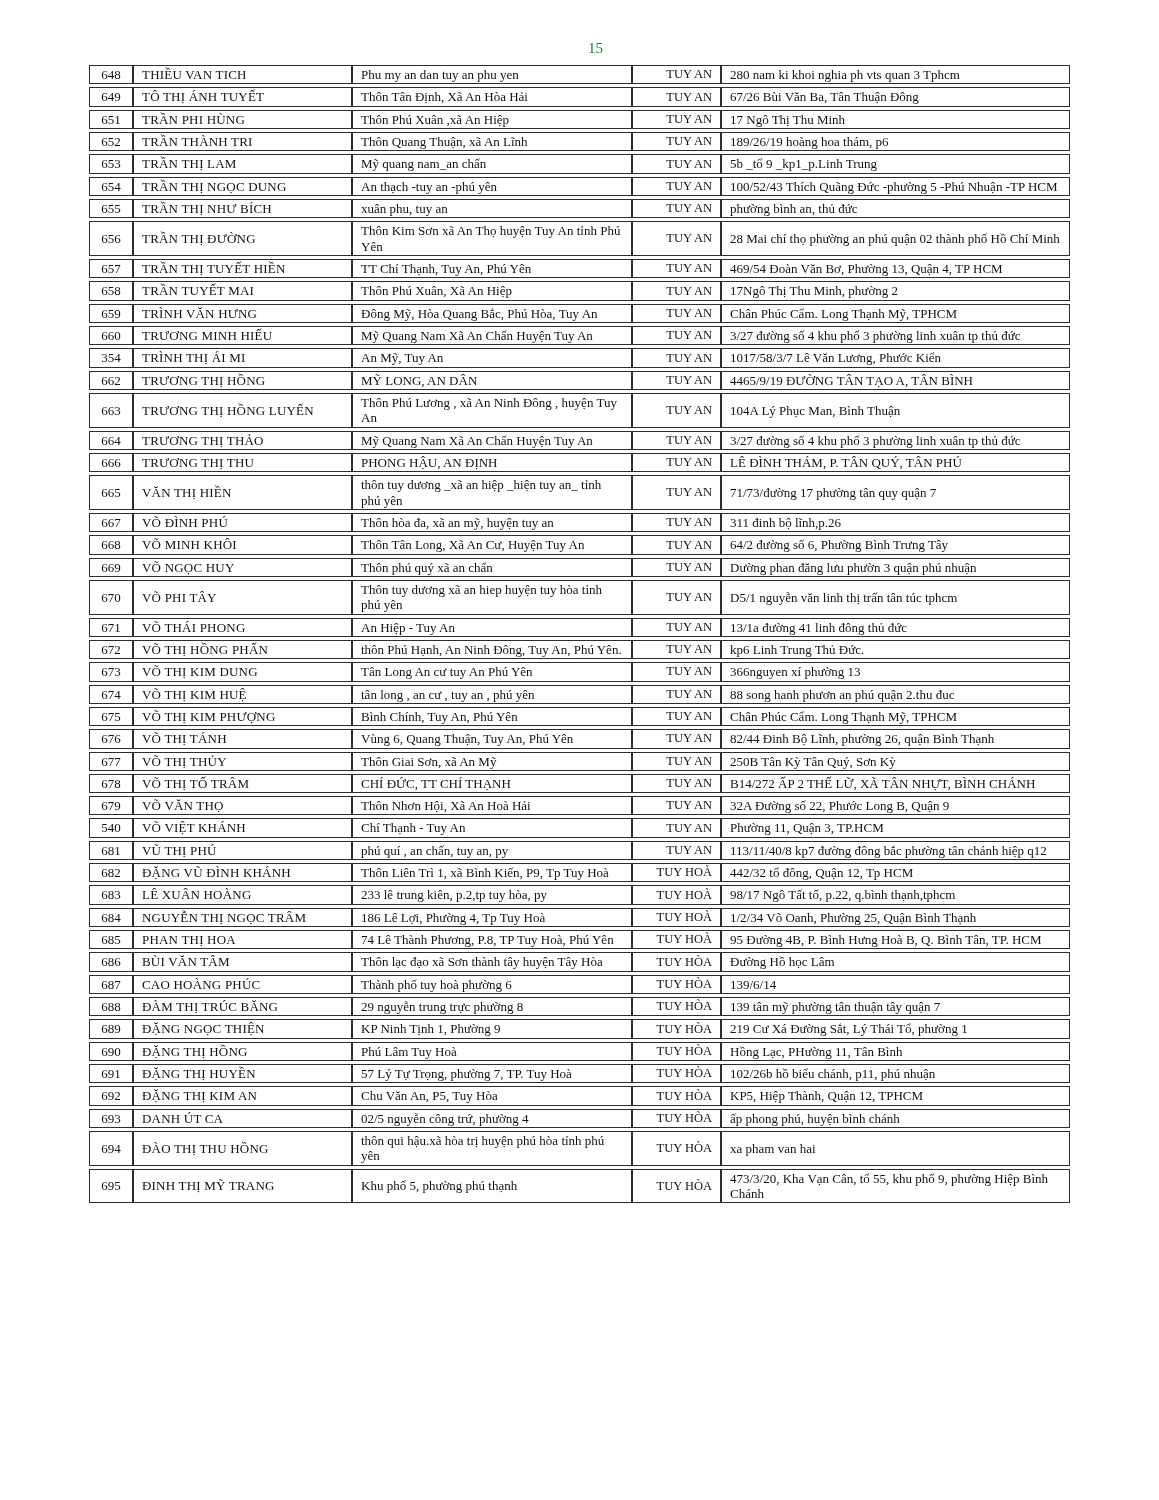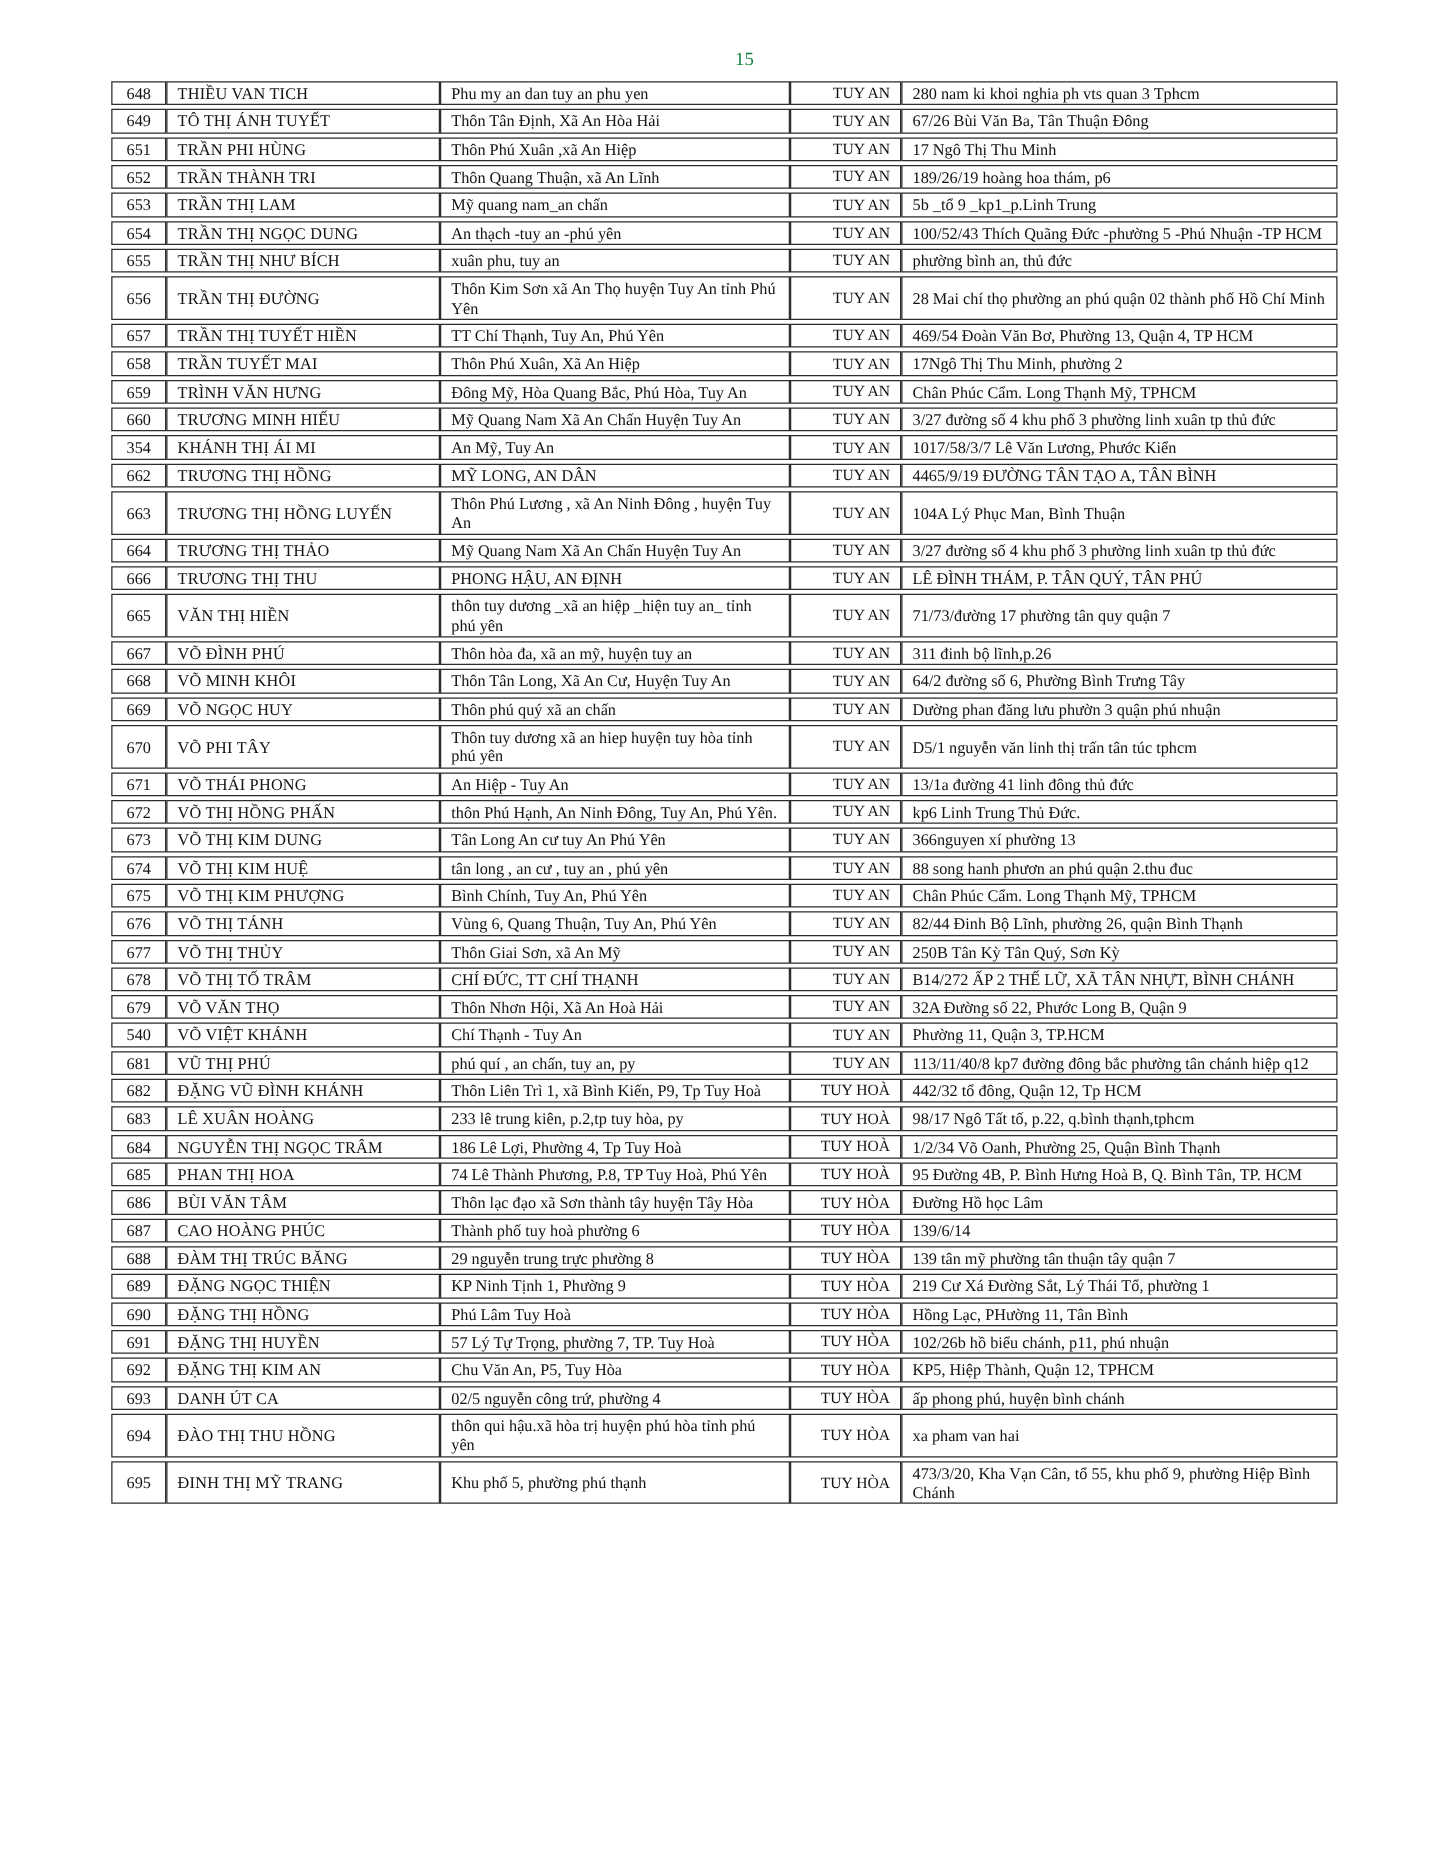--- a/index.html
+++ b/index.html
@@ -154,21 +154,21 @@
         </tr>
         <tr>
           <td class="no">660</td>
           <td class="name">TRƯƠNG MINH HIẾU</td>
           <td class="origin">Mỹ Quang Nam Xã An Chấn Huyện Tuy An</td>
           <td class="district">TUY AN</td>
           <td class="current">3/27 đường số 4 khu phố 3 phường linh xuân tp thủ đức</td>
         </tr>
         <tr>
           <td class="no">354</td>
-          <td class="name">KHÁNH THỊ ÁI MI</td>
+          <td class="name">TRÌNH THỊ ÁI MI</td>
           <td class="origin">An Mỹ, Tuy An</td>
           <td class="district">TUY AN</td>
           <td class="current">1017/58/3/7 Lê Văn Lương, Phước Kiển</td>
         </tr>
         <tr>
           <td class="no">662</td>
           <td class="name">TRƯƠNG THỊ HỒNG</td>
           <td class="origin">MỸ LONG, AN DÂN</td>
           <td class="district">TUY AN</td>
           <td class="current">4465/9/19 ĐƯỜNG TÂN TẠO A, TÂN BÌNH</td>

